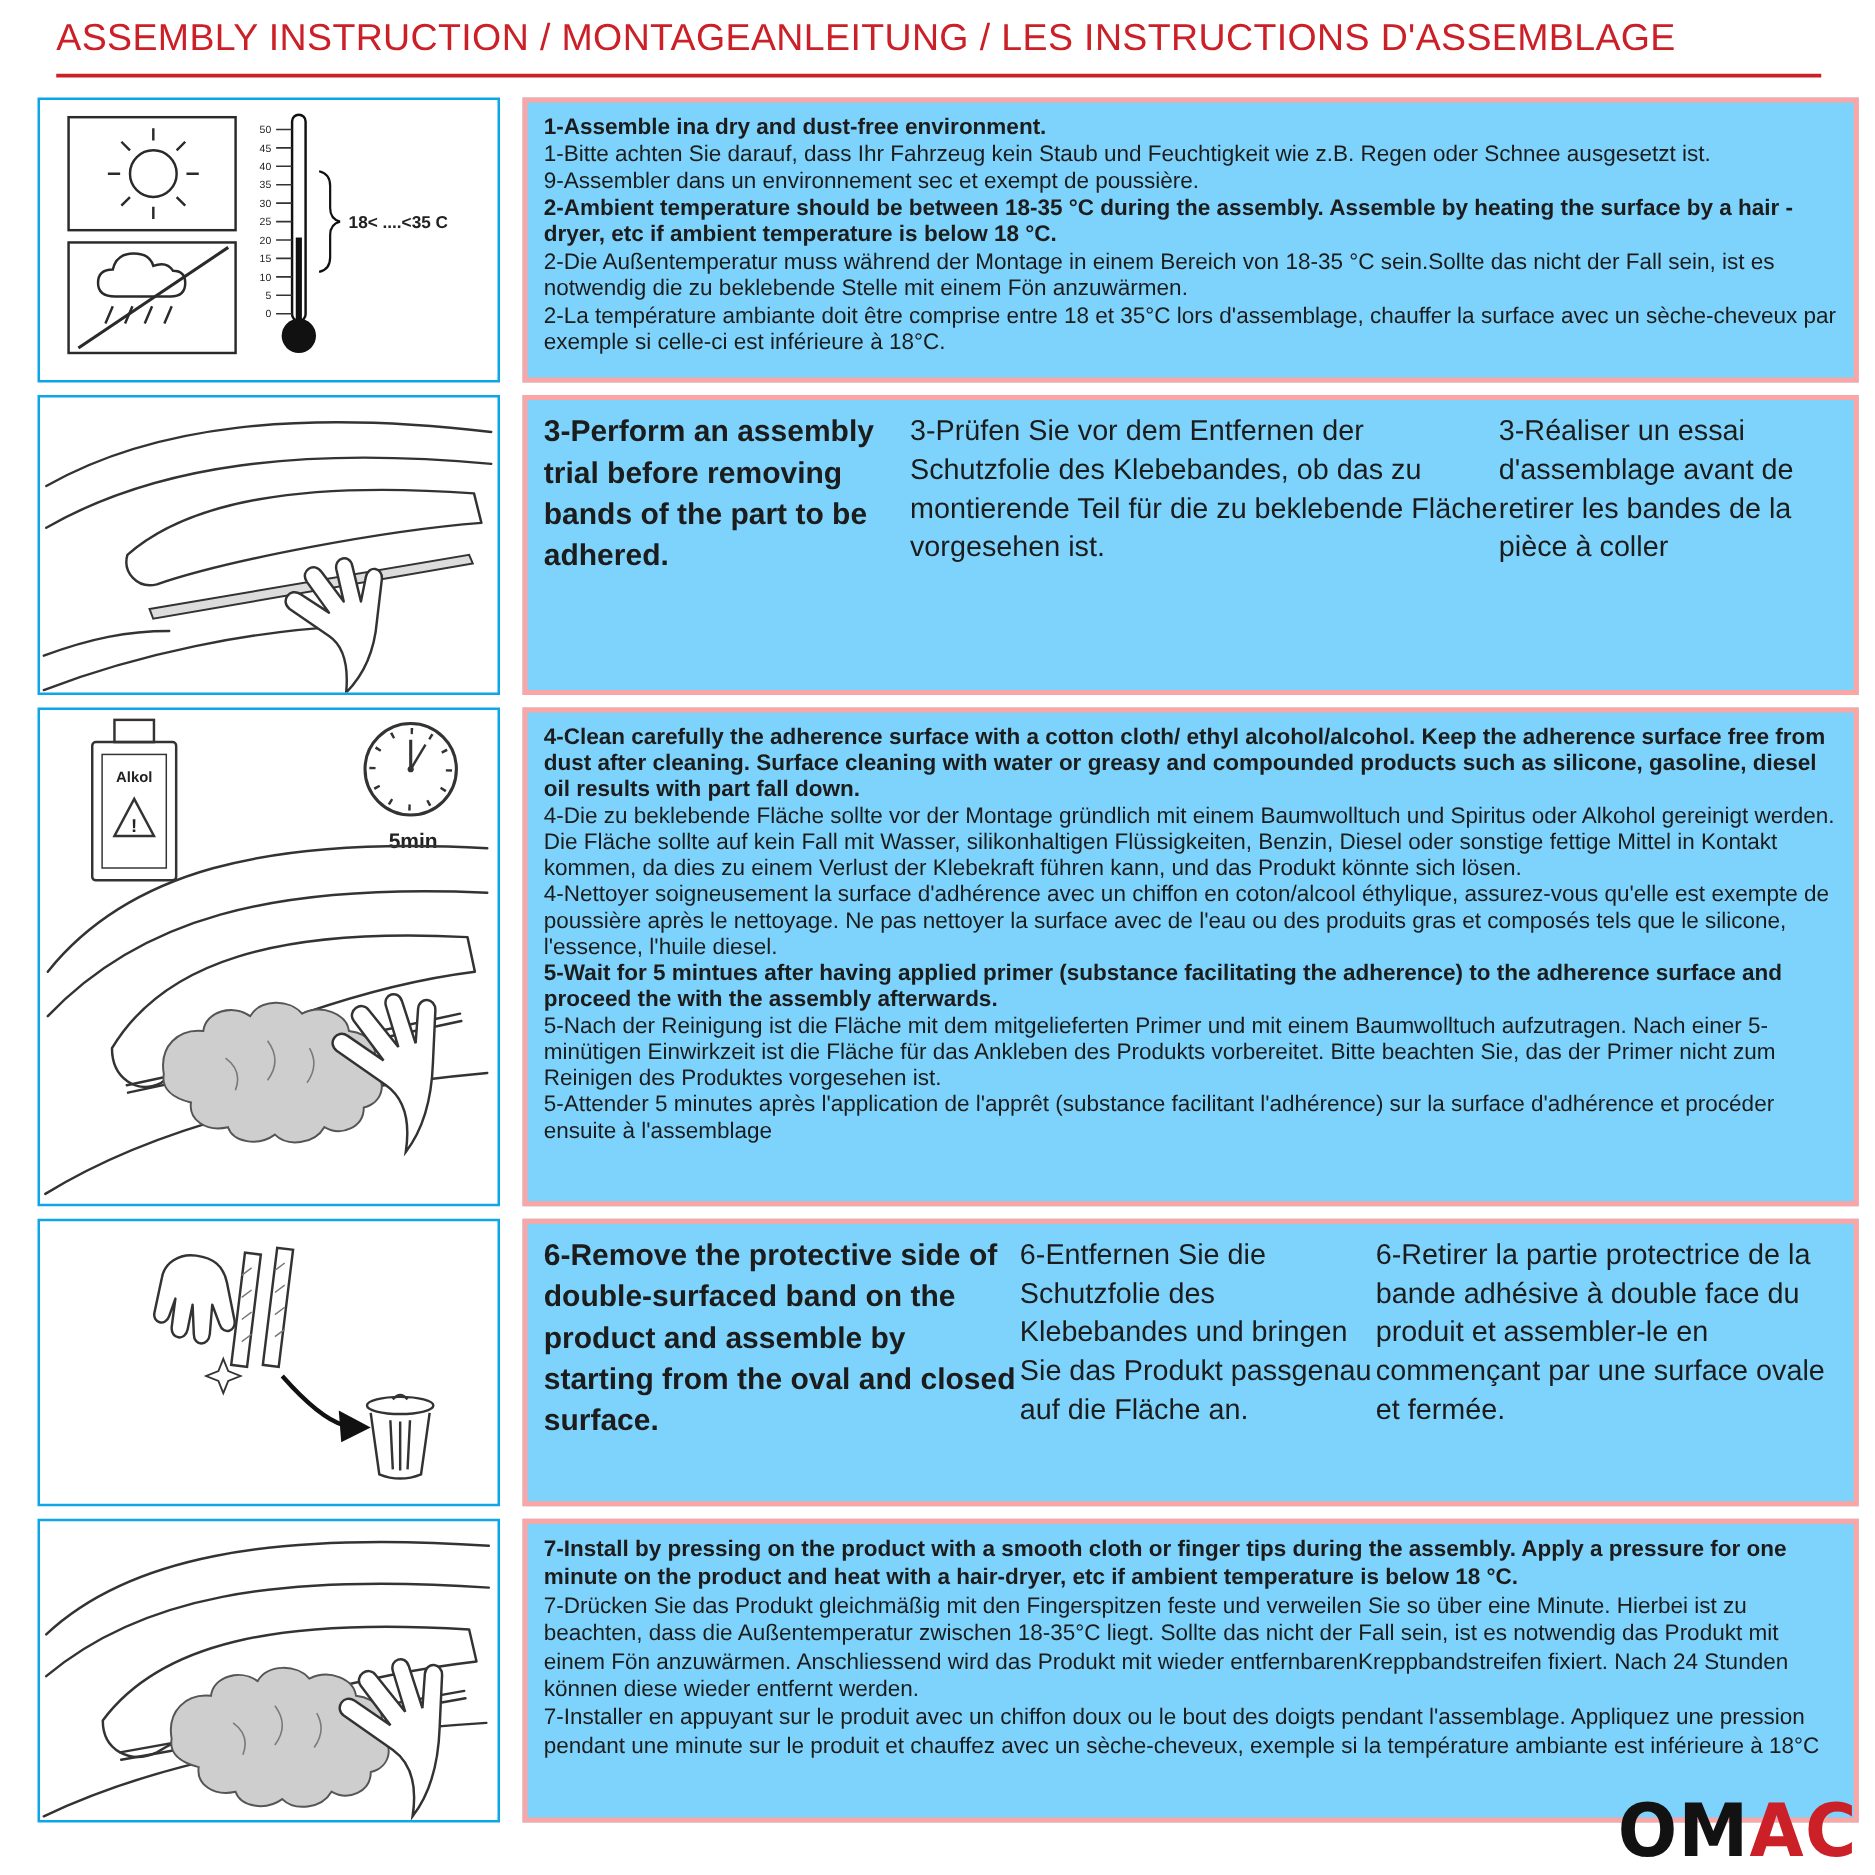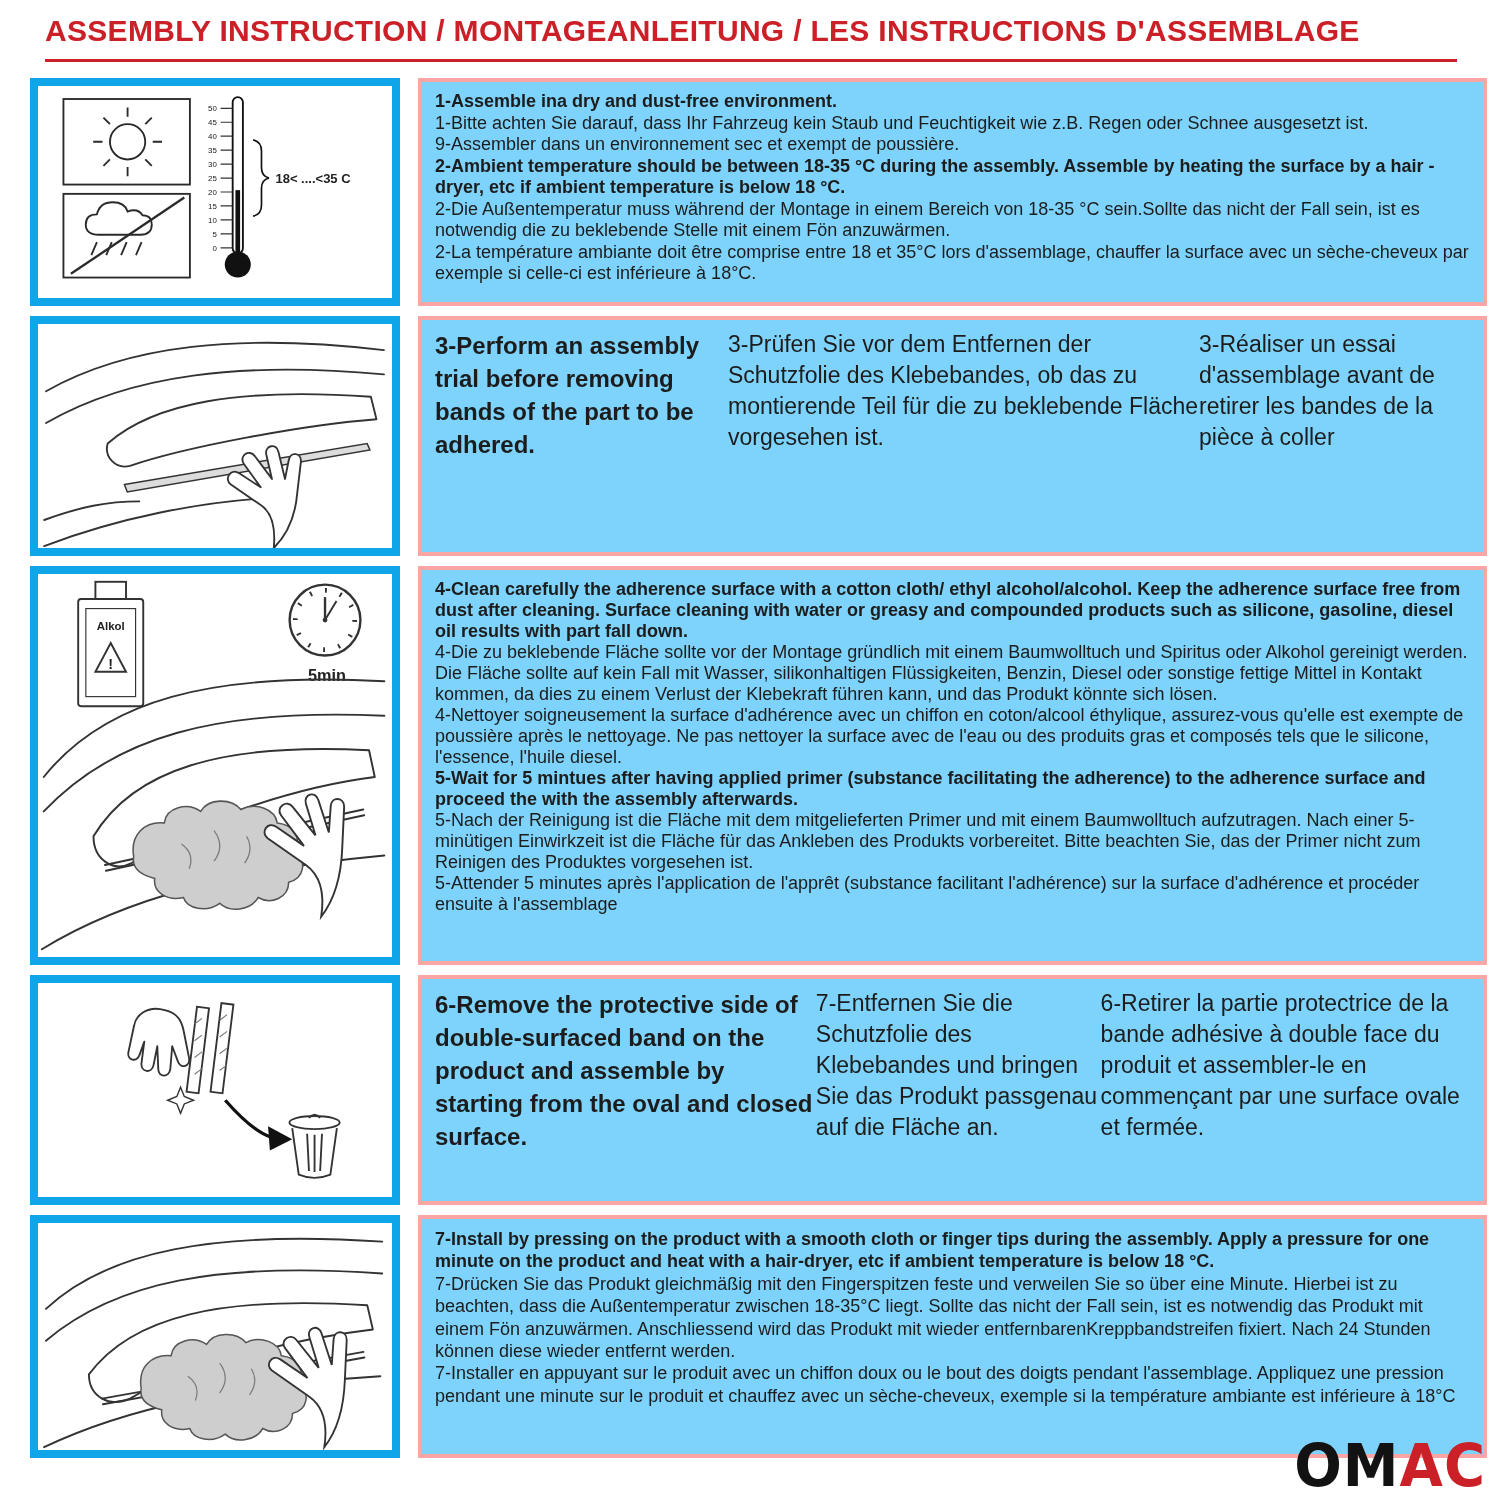--- a/index.html
+++ b/index.html
@@ -4,35 +4,35 @@
 <style>
   * { margin:0; padding:0; box-sizing:border-box; }
   html,body { background:#ffffff; }
   body {
     width:1500px; height:1500px; position:relative; overflow:hidden;
     font-family:"Liberation Sans","DejaVu Sans",sans-serif;
     color:var(--ink,#1c1c1c);
   }
   .title {
     position:absolute; left:45px; top:14px; white-space:nowrap;
-    font-size:30px; font-weight:700; letter-spacing:0.3px;
+    font-size:30px; font-weight:400; letter-spacing:0.3px;
     color:var(--accent,#cb2027);
   }
   .rule { position:absolute; left:45px; top:59px; width:1412px; height:3px; background:var(--accent,#cb2027); }
 
   .row { position:absolute; left:30px; width:1457px; }
   #row1 { top:78px;   height:228px; }
   #row2 { top:316px;  height:240px; }
   #row3 { top:566px;  height:399px; }
   #row4 { top:975px;  height:230px; }
   #row5 { top:1215px; height:243px;padding-left:48px; }
 
   .fig {
     position:absolute; left:0; top:0; width:370px; height:100%;
-    border:8px solid #0ea5e9; background:#fff;
+    border:2px solid #0ea5e9; background:#fff;
   }
   .fig svg { width:100%; height:100%; display:block; }
   svg text { font-family:"Liberation Sans","DejaVu Sans",sans-serif; fill:#222; }
 
   .txt {
     position:absolute; left:388px; top:0; width:1069px; height:100%;
     border:4px solid #fca5a5; background:#7dd3fc; overflow:hidden;
     padding:9px 11px 6px 13px;
   }
   .txt p { margin:0; }
@@ -186,21 +186,21 @@
         <g fill="none" stroke="#333" stroke-width="2">
           <ellipse cx="292" cy="150" rx="27" ry="7"></ellipse>
           <path d="M286,145 q6,-7 12,0"></path>
           <path d="M268,156 L275,206 Q292,213 309,206 L316,156"></path>
           <path d="M284,162 L286,202 M292,163 L292,203 M300,162 L298,202"></path>
         </g>
       </svg>
     </figure>
     <div class="txt big">
       <p class="b lead">6-Remove the protective side of double-surfaced band on the product and assemble by starting from the oval and closed surface.</p>
-      <p>7-Entfernen Sie die Schutzfolie des Klebebandes und bringen Sie das Produkt passgenau auf die Fläche an.</p>
+      <p>6-Entfernen Sie die Schutzfolie des Klebebandes und bringen Sie das Produkt passgenau auf die Fläche an.</p>
       <p>6-Retirer la partie protectrice de la bande adhésive à double face du produit et assembler-le en commençant par une surface ovale et fermée.</p>
     </div>
   </section>
 
   <section class="row" id="row5">
     <figure class="fig">
       <svg viewBox="0 0 370 243">
         <g fill="none" stroke="#333" stroke-width="2" stroke-linecap="round" stroke-linejoin="round">
           <path d="M4,92 C70,30 184,8 364,20"></path>
           <path d="M4,126 C80,62 190,42 364,54"></path>

